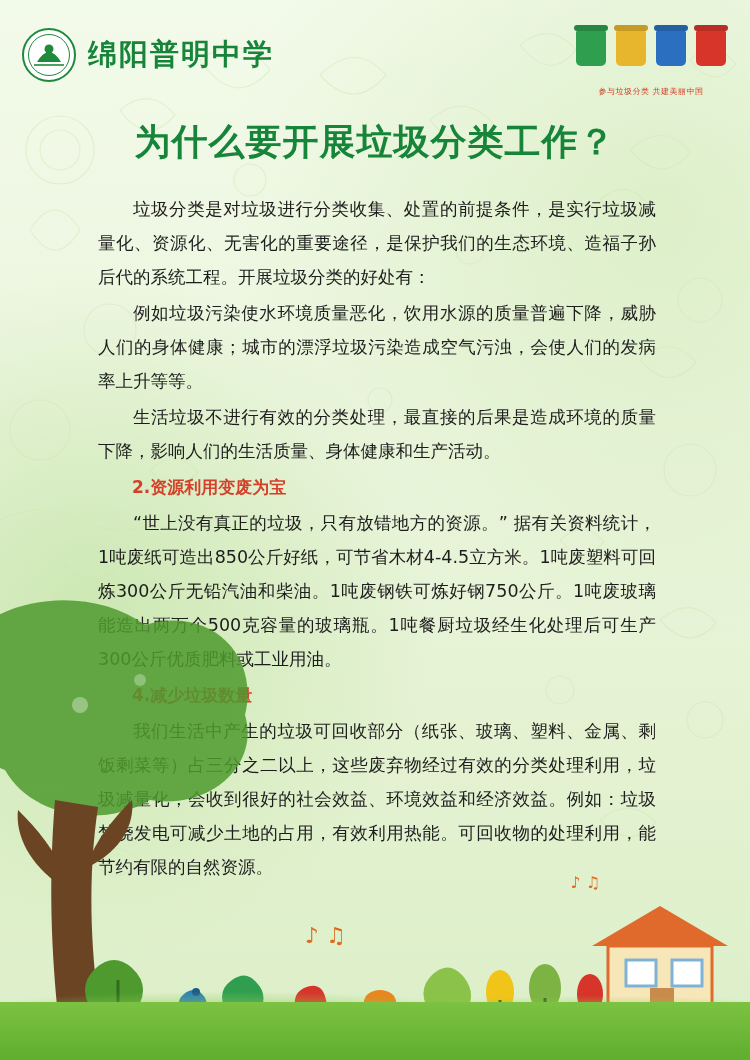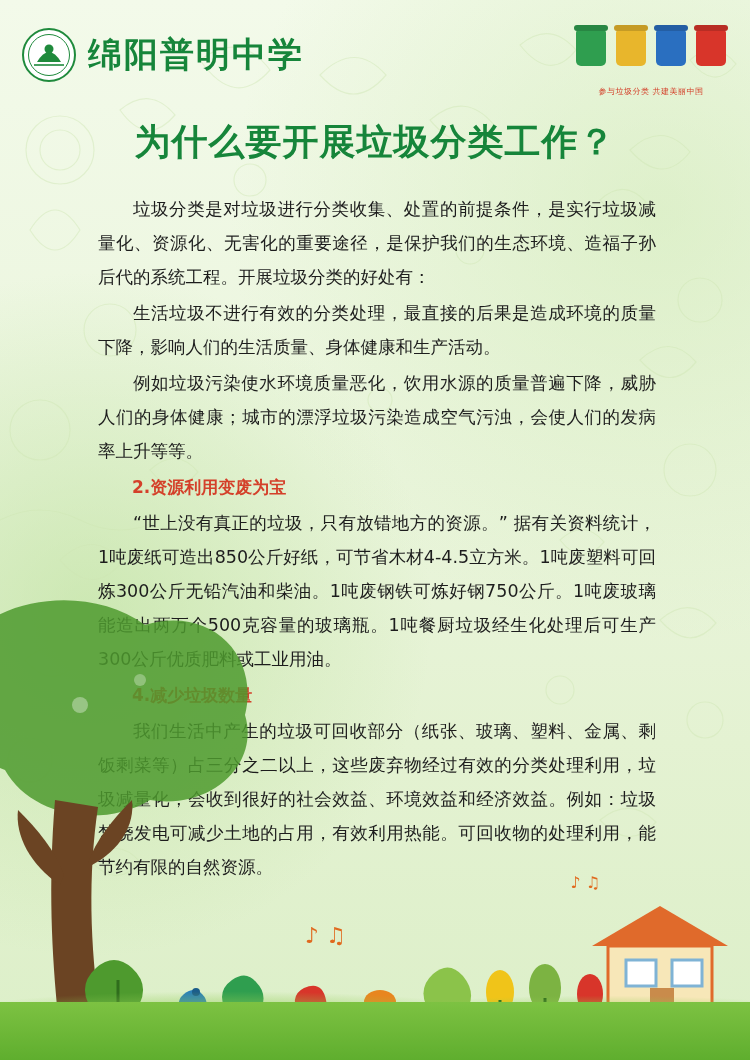--- a/index.html
+++ b/index.html
@@ -56,21 +56,21 @@
   }
   .logo-badge .inner {
     position: absolute;
     inset: 4px;
     border-radius: 50%;
     border: 1px solid #1f8a3c;
   }
   .school-name {
     margin-left: 12px;
     font-family: "DejaVu Sans", sans-serif;
-    font-size: 34px;
+    font-size: 29px;
     font-weight: bold;
     color: #16853a;
     letter-spacing: 2px;
     white-space: nowrap;
   }
   .bins {
     position: absolute;
     right: 24px;
     top: 4px;
     width: 150px;
@@ -254,22 +254,22 @@
       </div>
       <div class="bins-caption">参与垃圾分类  共建美丽中国</div>
     </div>
   </div>
 
   <div class="title">为什么要开展垃圾分类工作？</div>
 
   <div class="content">
     <p>垃圾分类是对垃圾进行分类收集、处置的前提条件，是实行垃圾减量化、资源化、无害化的重要途径，是保护我们的生态环境、造福子孙后代的系统工程。开展垃圾分类的好处有：</p>
 
+    <p>例如垃圾污染使水环境质量恶化，饮用水源的质量普遍下降，威胁人们的身体健康；城市的漂浮垃圾污染造成空气污浊，会使人们的发病率上升等等。</p>
     <p>生活垃圾不进行有效的分类处理，最直接的后果是造成环境的质量下降，影响人们的生活质量、身体健康和生产活动。</p>
-    <p>例如垃圾污染使水环境质量恶化，饮用水源的质量普遍下降，威胁人们的身体健康；城市的漂浮垃圾污染造成空气污浊，会使人们的发病率上升等等。</p>
 
     <p class="subhead">2.资源利用变废为宝</p>
     <p>“世上没有真正的垃圾，只有放错地方的资源。” 据有关资料统计，1吨废纸可造出850公斤好纸，可节省木材4-4.5立方米。1吨废塑料可回炼300公斤无铅汽油和柴油。1吨废钢铁可炼好钢750公斤。1吨废玻璃能造出两万个500克容量的玻璃瓶。1吨餐厨垃圾经生化处理后可生产300公斤优质肥料或工业用油。</p>
 
     <p class="subhead">4.减少垃圾数量</p>
     <p>我们生活中产生的垃圾可回收部分（纸张、玻璃、塑料、金属、剩饭剩菜等）占三分之二以上，这些废弃物经过有效的分类处理利用，垃圾减量化，会收到很好的社会效益、环境效益和经济效益。例如：垃圾焚烧发电可减少土地的占用，有效利用热能。可回收物的处理利用，能节约有限的自然资源。</p>
   </div>
 
   <svg class="big-tree" viewBox="0 0 300 430" xmlns="http://www.w3.org/2000/svg">
     <path d="M60 430 C55 330 70 260 95 215 C70 200 55 170 62 140 C30 150 5 130 8 100 C40 70 90 60 140 78 C170 40 230 45 250 90 C290 105 300 160 265 185 C250 230 190 245 150 225 C140 290 150 360 160 430 Z" fill="#5d3a1a" opacity="0.0"></path>

